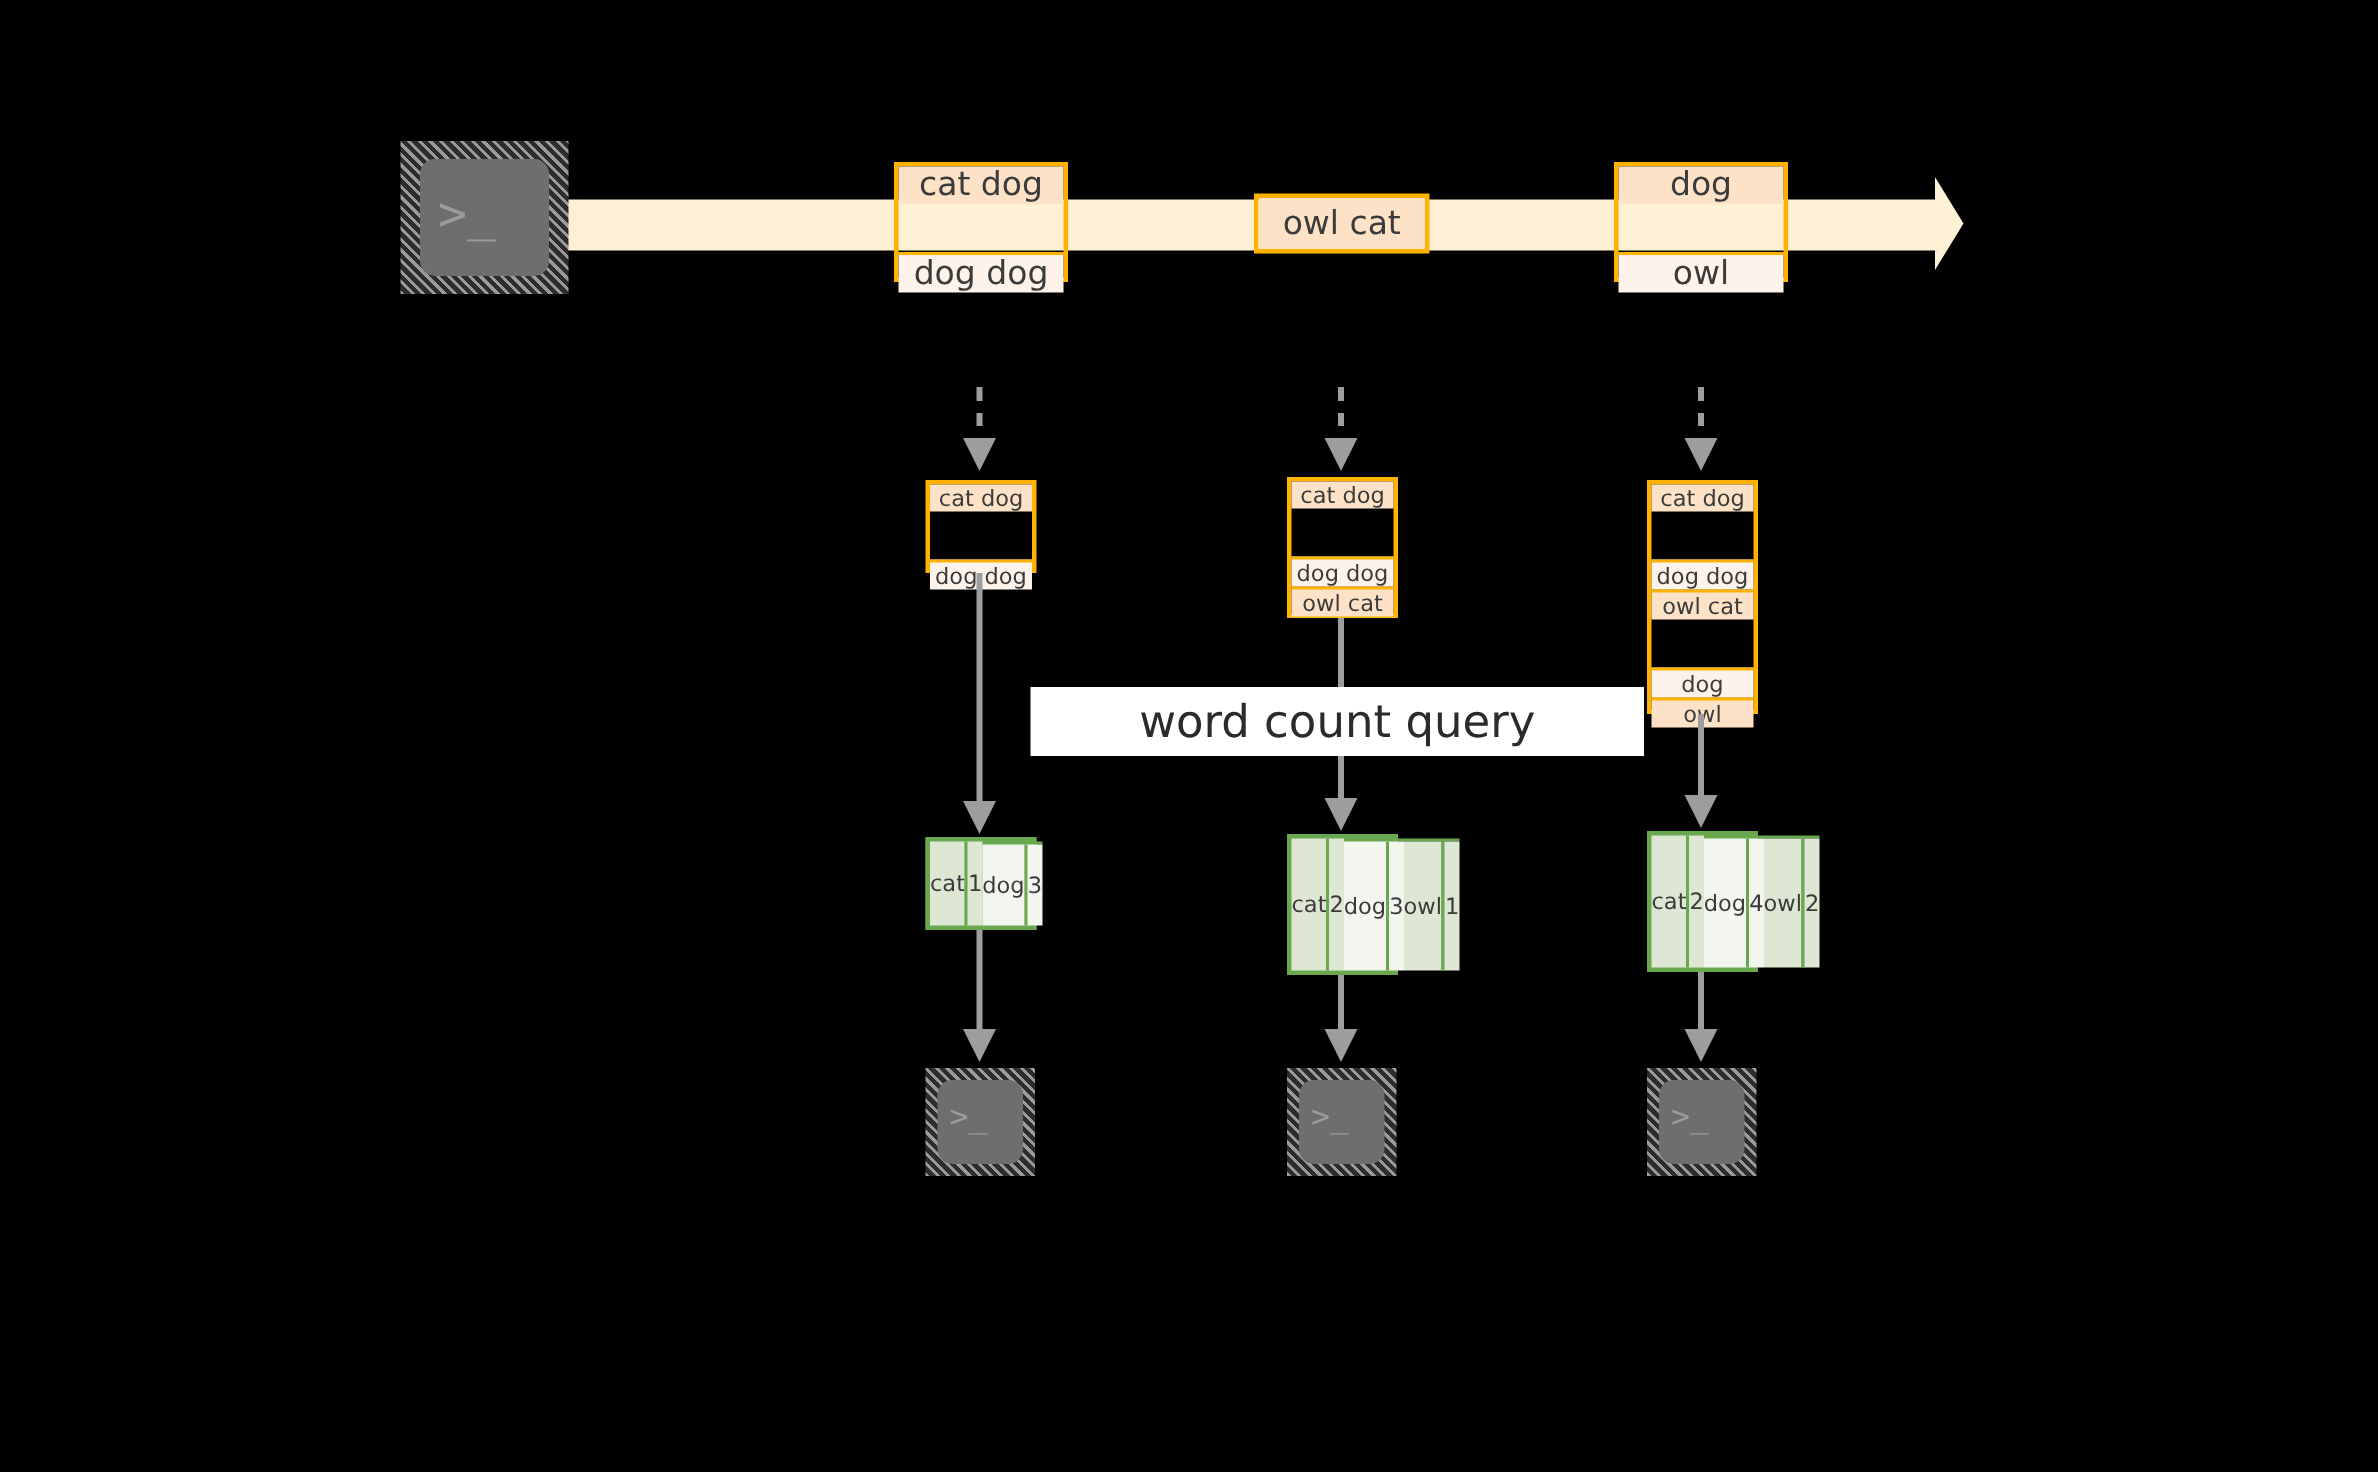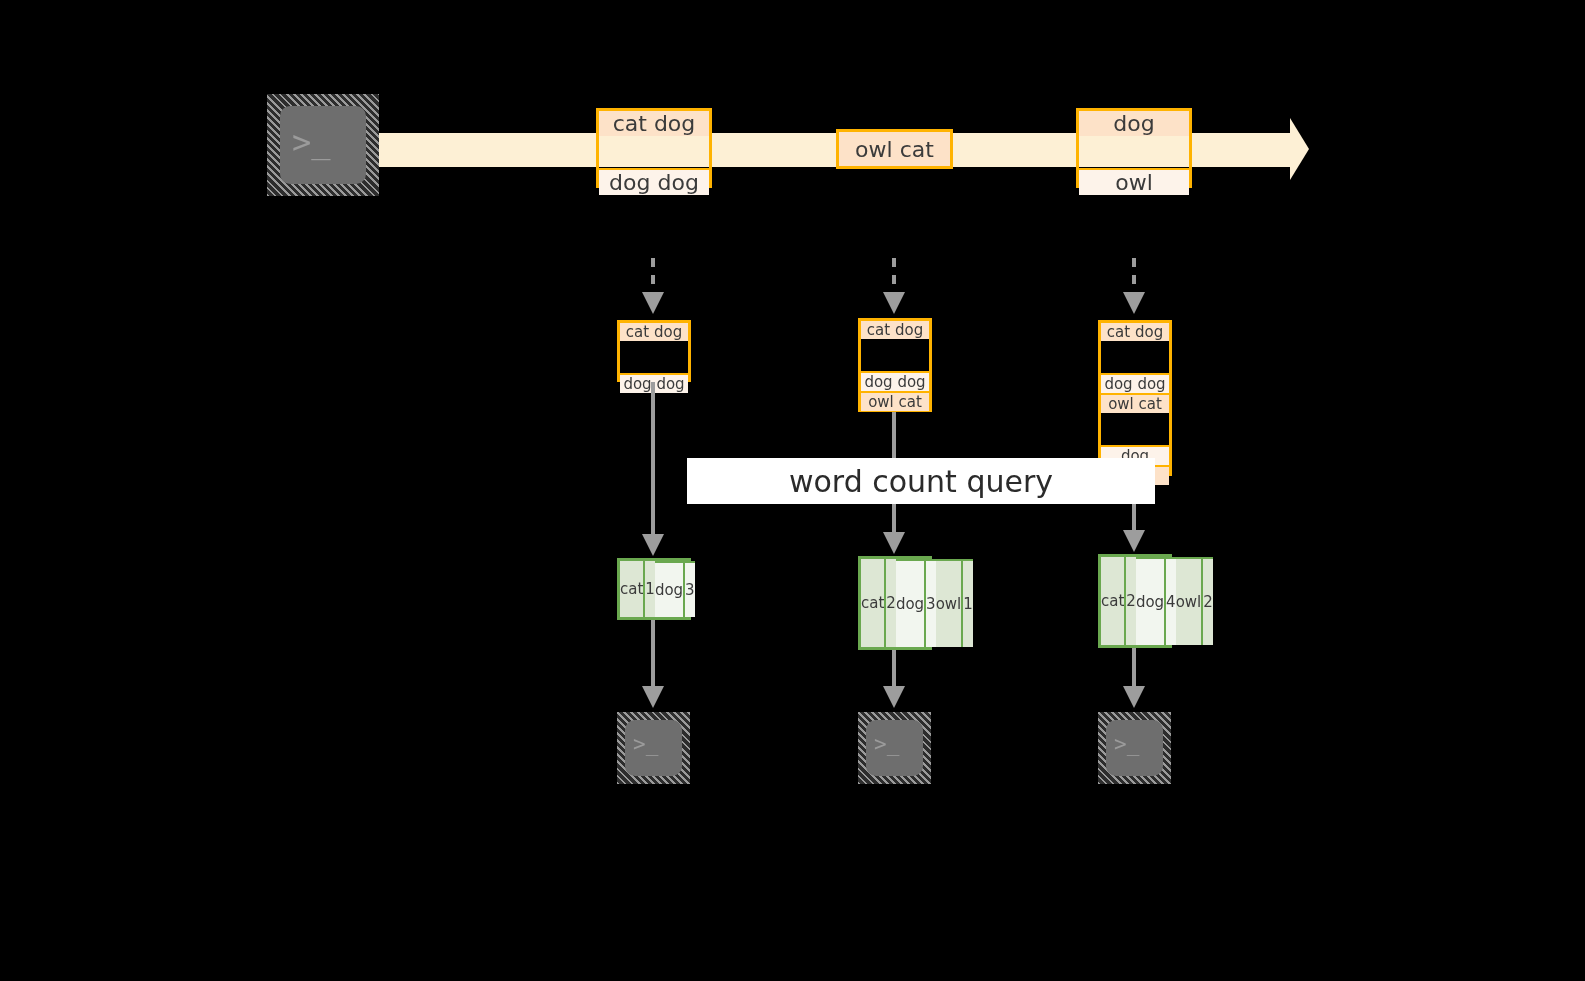--- a/index.html
+++ b/index.html
@@ -177,17 +177,17 @@
 
   <div class="vline" style="left:1132px;top:648px;height:40px;"></div>
   <div class="vhead" style="left:1123px;top:686px;"></div>
 
   <div class="term" style="left:1098px;top:712px;width:73px;height:72px;">
     <div class="inner" style="width:57px;height:56px;">
       <span class="chev" style="font-size:21px;left:8px;top:14px;">&gt;_</span>
     </div>
   </div>
 
-  <div class="qband" style="left:687px;top:458px;width:468px;height:46px;">
+  <div class="qband" style="left:687px;top:458px;width:409px;height:46px;">
     <span style="font-size:30px;">word count query</span>
   </div>
 
 </div>
 
 </body></html>

